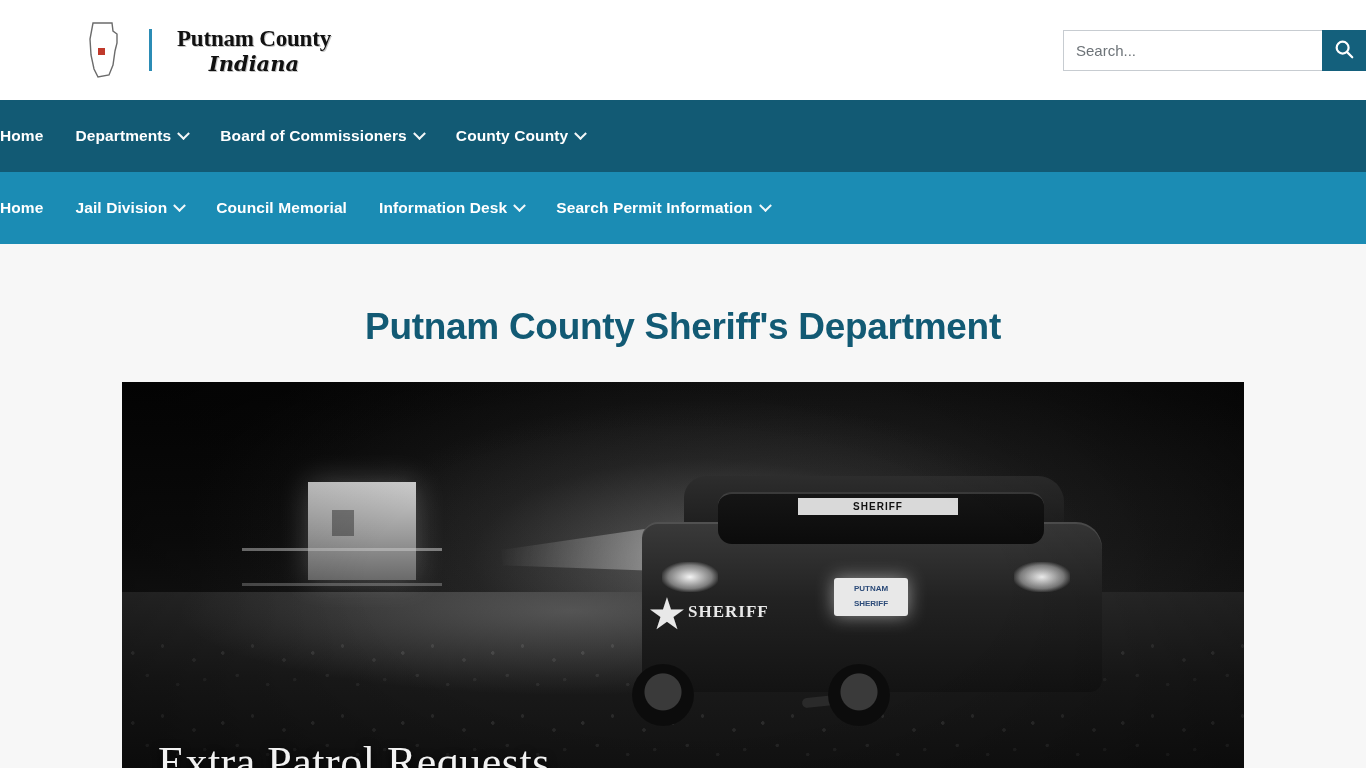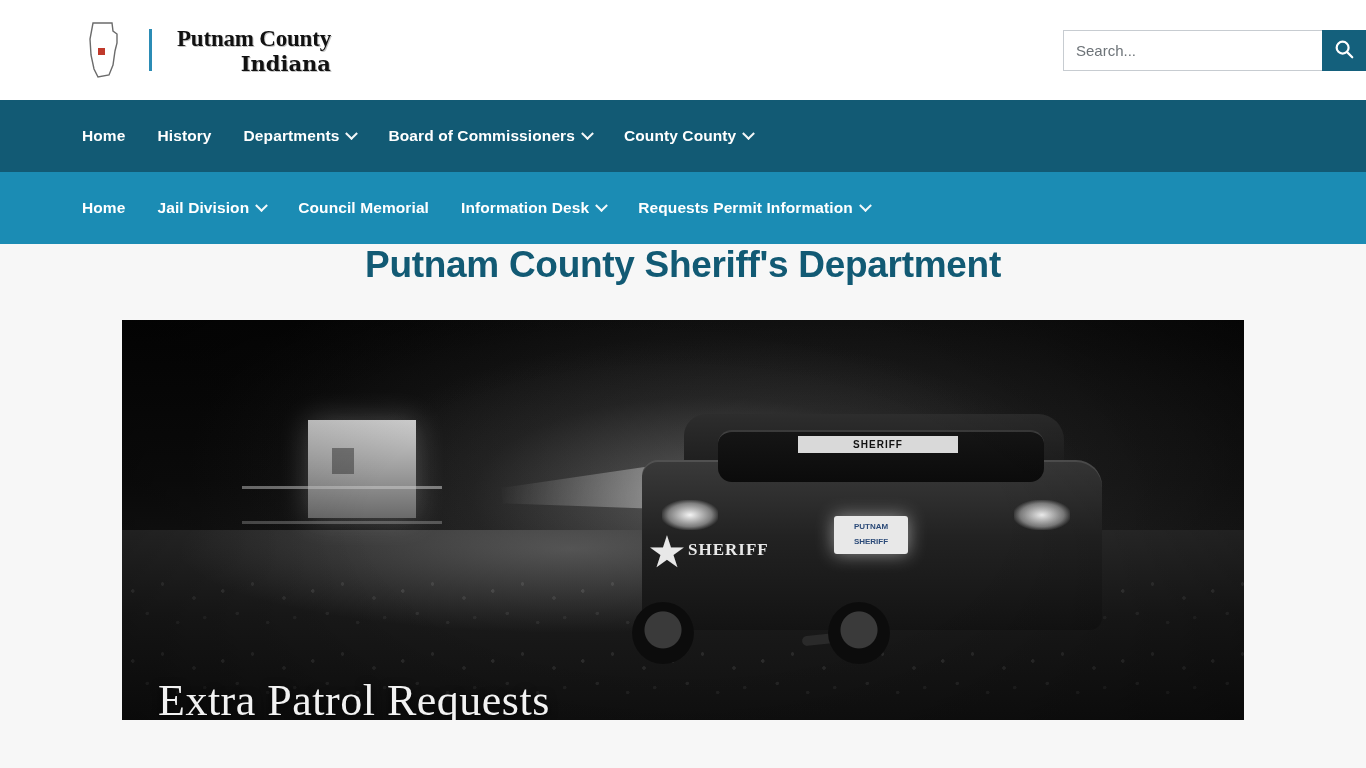--- a/index.html
+++ b/index.html
@@ -44,24 +44,25 @@
   .logo-line1 {
     font-family: "Liberation Serif", serif;
     font-weight: bold;
     font-size: 23px;
     color: #111;
     letter-spacing: -0.2px;
     text-shadow: 1px 1px 0 rgba(150,150,150,0.55);
   }
   .logo-line2 {
     font-family: "DejaVu Serif", serif;
+    font-style: italic;
     font-weight: bold;
     font-size: 21px;
     color: #111;
-    text-align: right;
+    text-align: center;
     margin-top: 3px;
     text-shadow: 1px 1px 0 rgba(150,150,150,0.55);
   }
 
   .search-wrap {
     display: flex;
     align-items: stretch;
     height: 41px;
   }
   .search-input {
@@ -86,21 +87,20 @@
     align-items: center;
     justify-content: center;
     cursor: pointer;
     padding: 0;
   }
 
   
   .nav {
     display: flex;
     align-items: center;
-    padding-left: 82px;
     gap: 0;
   }
   .nav-primary {
     background: #125a74;
     height: 72px;
   }
   .nav-secondary {
     background: #1b8cb4;
     height: 72px;
   }
@@ -124,20 +124,21 @@
     border-right: 2px solid #ffffff;
     border-bottom: 2px solid #ffffff;
     transform: rotate(45deg) translate(-2px,-2px);
     opacity: .95;
   }
 
   
   .main {
     background: #f7f7f7;
     height: calc(768px - 100px - 72px - 72px);
+    padding-top: 62px;
     text-align: center;
   }
   .page-title {
     color: #125a74;
     font-size: 37px;
     font-weight: bold;
     margin: 0 0 34px 0;
     letter-spacing: -0.3px;
   }
 
@@ -339,23 +340,20 @@
       </span>
     </button>
   </div>
 </div>
 
 <nav class="nav nav-primary">
   <div class="nav-item">
     <span>Home</span>
   </div>
   <div class="nav-item">
-    <span>History</span>
-  </div>
-  <div class="nav-item">
     <span>Departments</span>
     <span class="caret"></span>
   </div>
   <div class="nav-item">
     <span>Board of Commissioners</span>
     <span class="caret"></span>
   </div>
   <div class="nav-item">
     <span>County County</span>
     <span class="caret"></span>
@@ -371,21 +369,21 @@
     <span class="caret"></span>
   </div>
   <div class="nav-item">
     <span>Council Memorial</span>
   </div>
   <div class="nav-item">
     <span>Information Desk</span>
     <span class="caret"></span>
   </div>
   <div class="nav-item">
-    <span>Requests Permit Information</span>
+    <span>Search Permit Information</span>
     <span class="caret"></span>
   </div>
 </nav>
 
 <main class="main">
   <h1 class="page-title">Putnam County Sheriff's Department</h1>
 
   <div class="hero">
     <div class="sky"></div>
     <div class="ground"></div>

